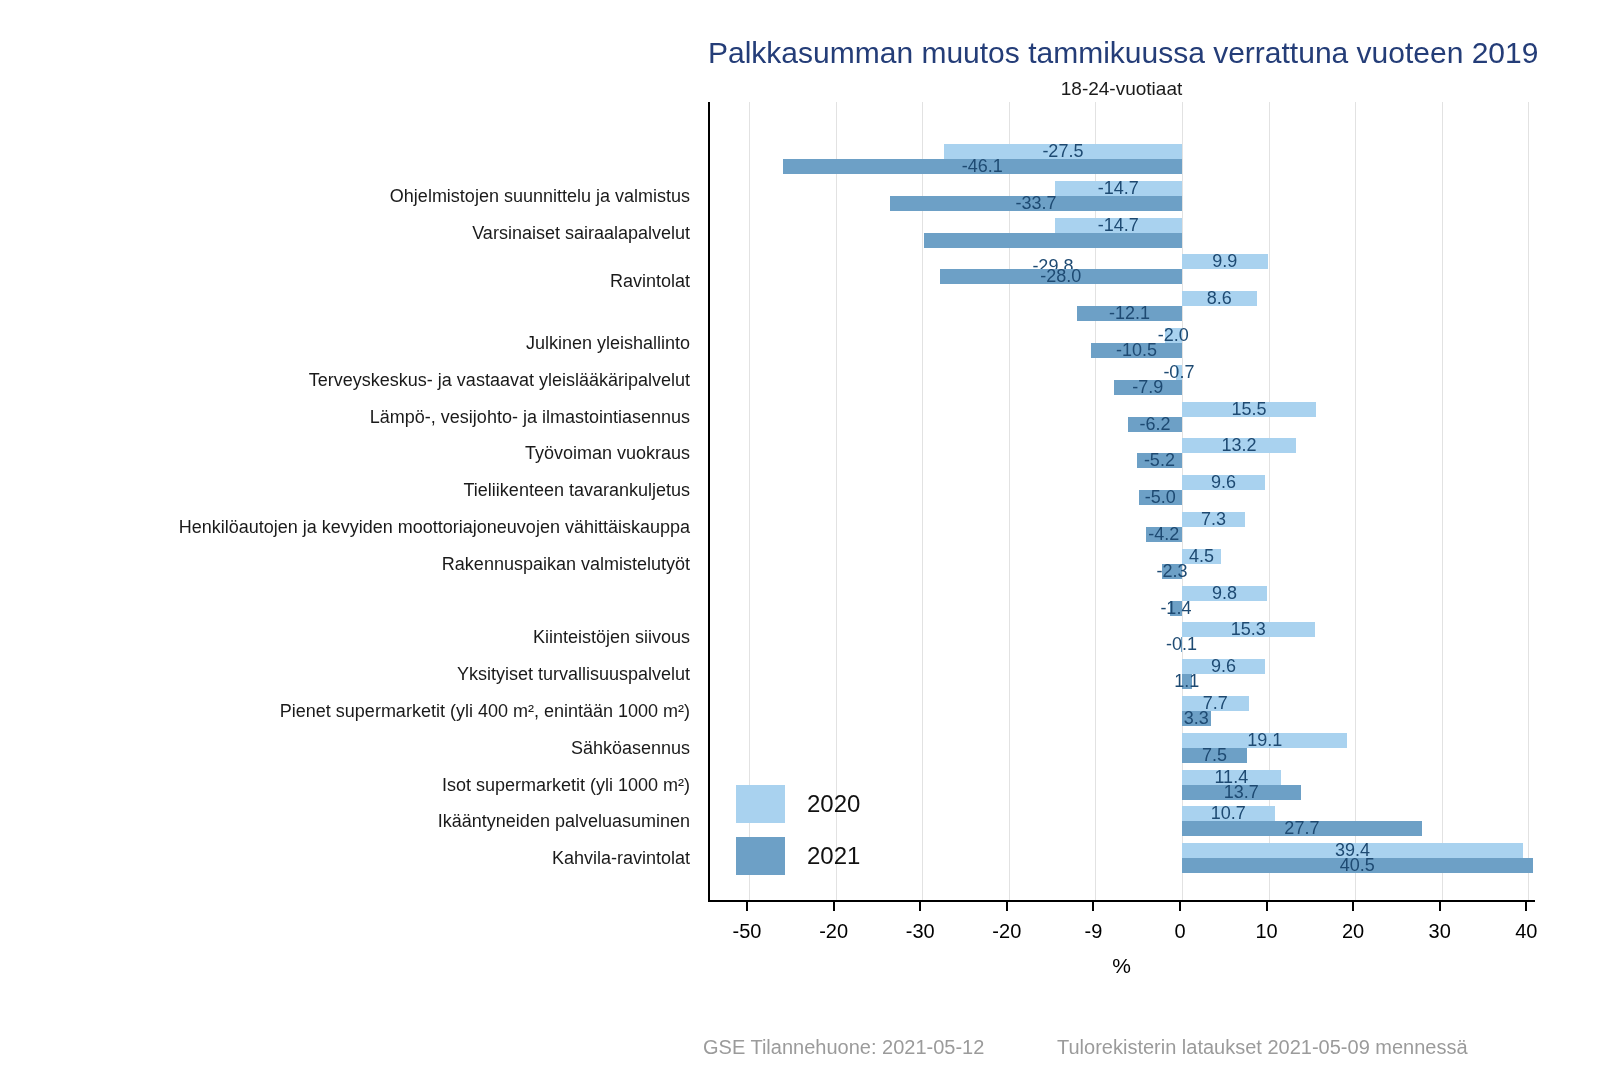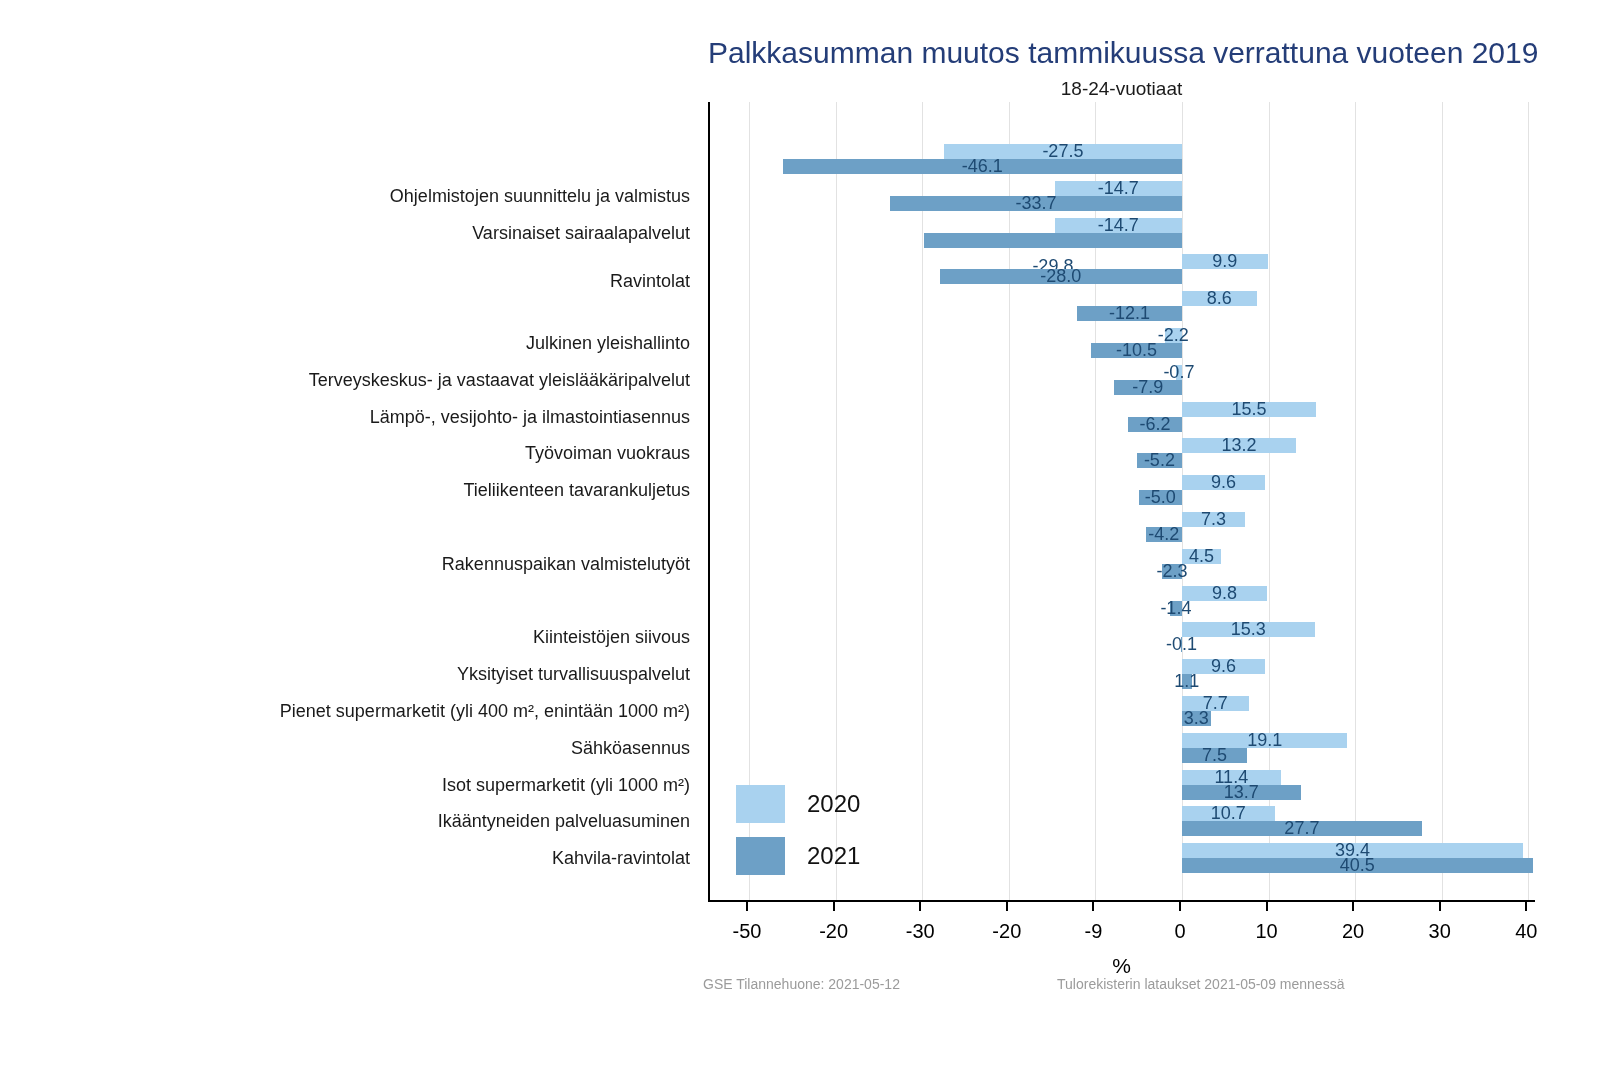--- a/index.html
+++ b/index.html
@@ -33,21 +33,21 @@
   .tick-label{
     position:absolute;top:920px;width:70px;text-align:center;
     font-size:20px;color:#000;transform:translateX(-50%);
   }
   .x-unit{
     position:absolute;left:708px;top:954px;width:827px;text-align:center;
     font-size:21px;color:#000;
   }
   .legend-swatch{position:absolute;left:736px;width:49px;height:38px;}
   .legend-text{position:absolute;left:807px;height:38px;line-height:38px;font-size:24px;color:#111;}
-  .footer-text{position:absolute;top:976px;font-size:14px;color:#9b9b9b;white-space:nowrap;}
+  .footer-text{position:absolute;top:1036px;font-size:20px;color:#9b9b9b;white-space:nowrap;}
 </style>
 </head>
 <body>
 
 <div id="stage">
 
   <div class="chart-title">Palkkasumman muutos tammikuussa verrattuna vuoteen 2019</div>
   <div class="chart-subtitle">18-24-vuotiaat</div>
 
   <div id="plot">
@@ -75,21 +75,21 @@
       <div class="bar-label" style="top: 143px; left: 342.9px; margin-top: 10px;">-29.8</div>
       <div class="bar" style="top: 152.4px; left: 472px; width: 85.7px; background: rgb(169, 210, 239);"></div>
       <div class="bar-label" style="top: 148.4px; left: 514.8px;">9.9</div>
       <div class="bar" style="top: 167.4px; left: 229.5px; width: 242.5px; background: rgb(109, 160, 198);"></div>
       <div class="bar-label" style="top: 163.4px; left: 350.7px;">-28.0</div>
       <div class="bar" style="top: 189.2px; left: 472px; width: 74.5px; background: rgb(169, 210, 239);"></div>
       <div class="bar-label" style="top: 185.2px; left: 509.2px;">8.6</div>
       <div class="bar" style="top: 204.2px; left: 367.2px; width: 104.8px; background: rgb(109, 160, 198);"></div>
       <div class="bar-label" style="top: 200.2px; left: 419.6px;">-12.1</div>
       <div class="bar" style="top: 226px; left: 454.6px; width: 17.3px; background: rgb(169, 210, 239);"></div>
-      <div class="bar-label" style="top: 222px; left: 463.3px;">-2.2</div>
+      <div class="bar-label" style="top: 222px; left: 463.3px;">-2.0</div>
       <div class="bar" style="top: 241px; left: 381px; width: 90.9px; background: rgb(109, 160, 198);"></div>
       <div class="bar-label" style="top: 237px; left: 426.5px;">-10.5</div>
       <div class="bar" style="top: 262.8px; left: 465.9px; width: 6.1px; background: rgb(169, 210, 239);"></div>
       <div class="bar-label" style="top: 258.8px; left: 468.9px;">-0.7</div>
       <div class="bar" style="top: 277.8px; left: 403.5px; width: 68.4px; background: rgb(109, 160, 198);"></div>
       <div class="bar-label" style="top: 273.8px; left: 437.7px;">-7.9</div>
       <div class="bar" style="top: 299.6px; left: 472px; width: 134.2px; background: rgb(169, 210, 239);"></div>
       <div class="bar-label" style="top: 295.6px; left: 539.1px;">15.5</div>
       <div class="bar" style="top: 314.6px; left: 418.3px; width: 53.7px; background: rgb(109, 160, 198);"></div>
       <div class="bar-label" style="top: 310.6px; left: 445.1px;">-6.2</div>
@@ -176,20 +176,21 @@
     <div class="tick-mark" style="left: 1525.3px;"></div>
     <div class="tick-label" style="left: 1526.3px;">40</div>
     <div class="cat-label" style="top: 183.8px;">Ohjelmistojen suunnittelu ja valmistus</div>
     <div class="cat-label" style="top: 220.6px;">Varsinaiset sairaalapalvelut</div>
     <div class="cat-label" style="top: 257.4px; margin-top: 12px;">Ravintolat</div>
     <div class="cat-label" style="top: 331px;">Julkinen yleishallinto</div>
     <div class="cat-label" style="top: 367.8px;">Terveyskeskus- ja vastaavat yleislääkäripalvelut</div>
     <div class="cat-label" style="top: 404.6px;">Lämpö-, vesijohto- ja ilmastointiasennus</div>
     <div class="cat-label" style="top: 441.4px;">Työvoiman vuokraus</div>
     <div class="cat-label" style="top: 478.2px;">Tieliikenteen tavarankuljetus</div>
+    <div class="cat-label" style="top: 515px;">Henkilöautojen ja kevyiden moottoriajoneuvojen vähittäiskauppa</div>
     <div class="cat-label" style="top: 551.8px;">Rakennuspaikan valmistelutyöt</div>
     <div class="cat-label" style="top: 625.4px;">Kiinteistöjen siivous</div>
     <div class="cat-label" style="top: 662.2px;">Yksityiset turvallisuuspalvelut</div>
     <div class="cat-label" style="top: 699px;">Pienet supermarketit (yli 400 m², enintään 1000 m²)</div>
     <div class="cat-label" style="top: 735.8px;">Sähköasennus</div>
     <div class="cat-label" style="top: 772.6px;">Isot supermarketit (yli 1000 m²)</div>
     <div class="cat-label" style="top: 809.4px;">Ikääntyneiden palveluasuminen</div>
     <div class="cat-label" style="top: 846.2px;">Kahvila-ravintolat</div>
   </div>
 

